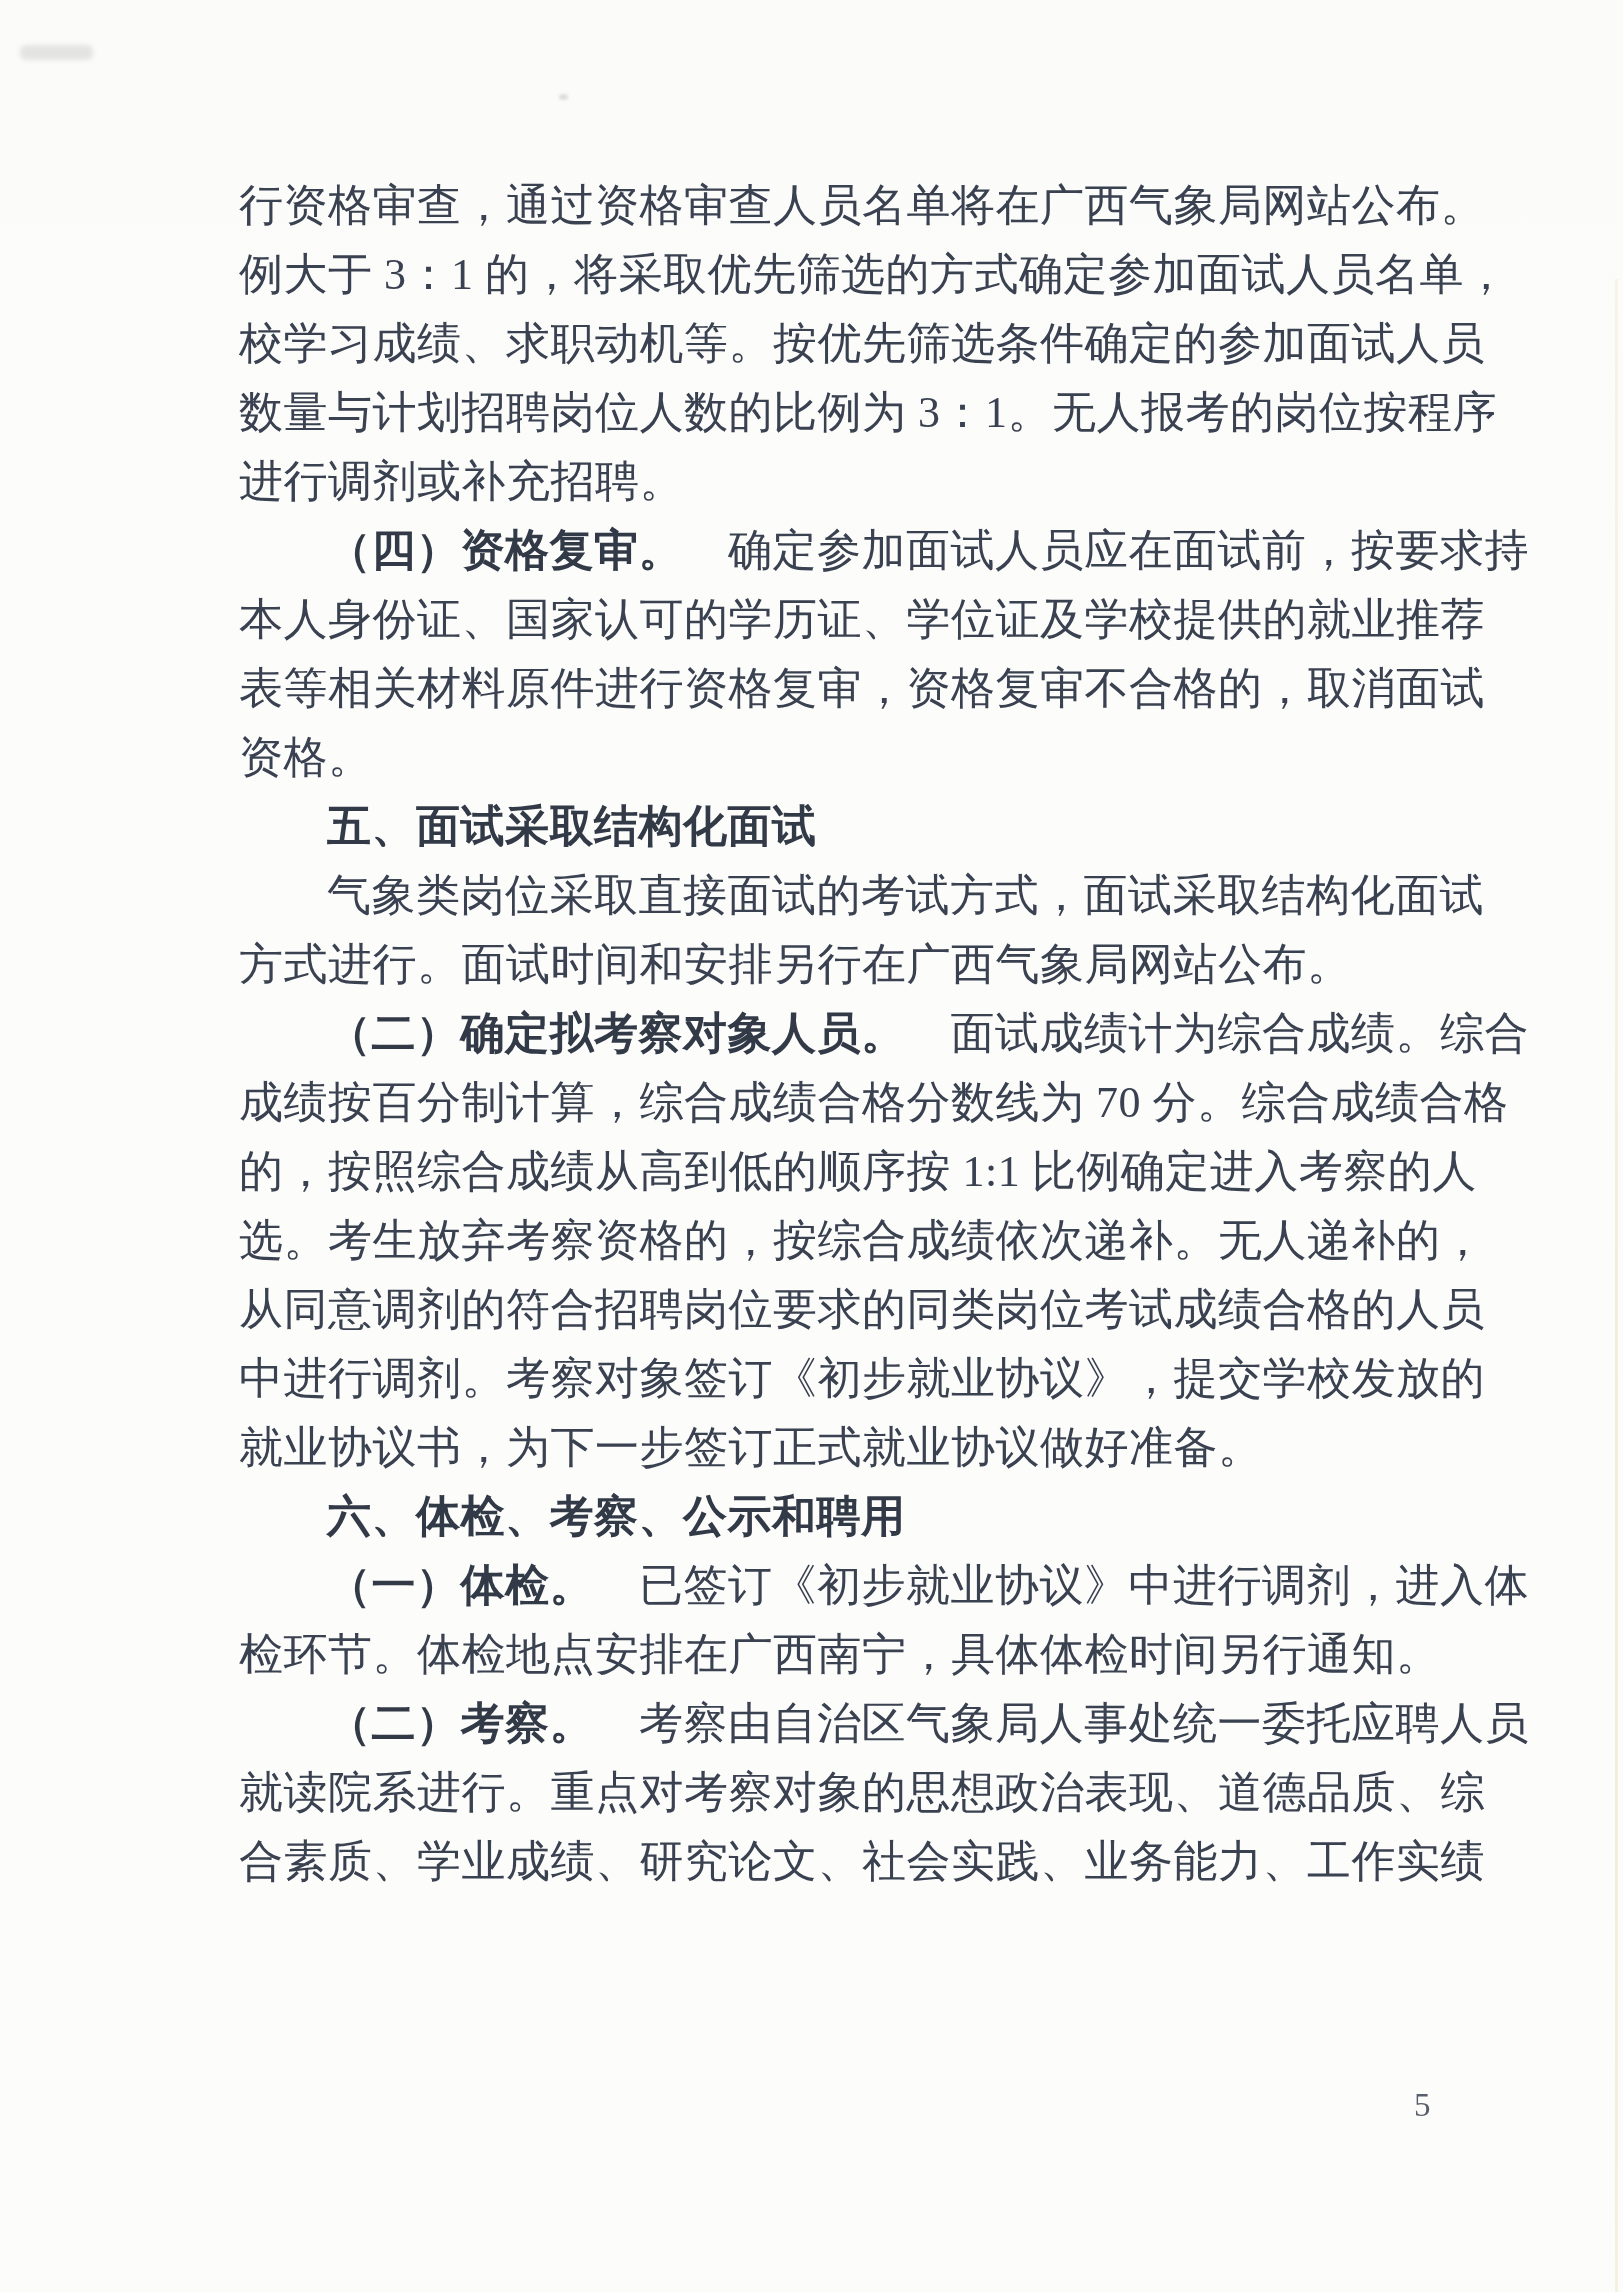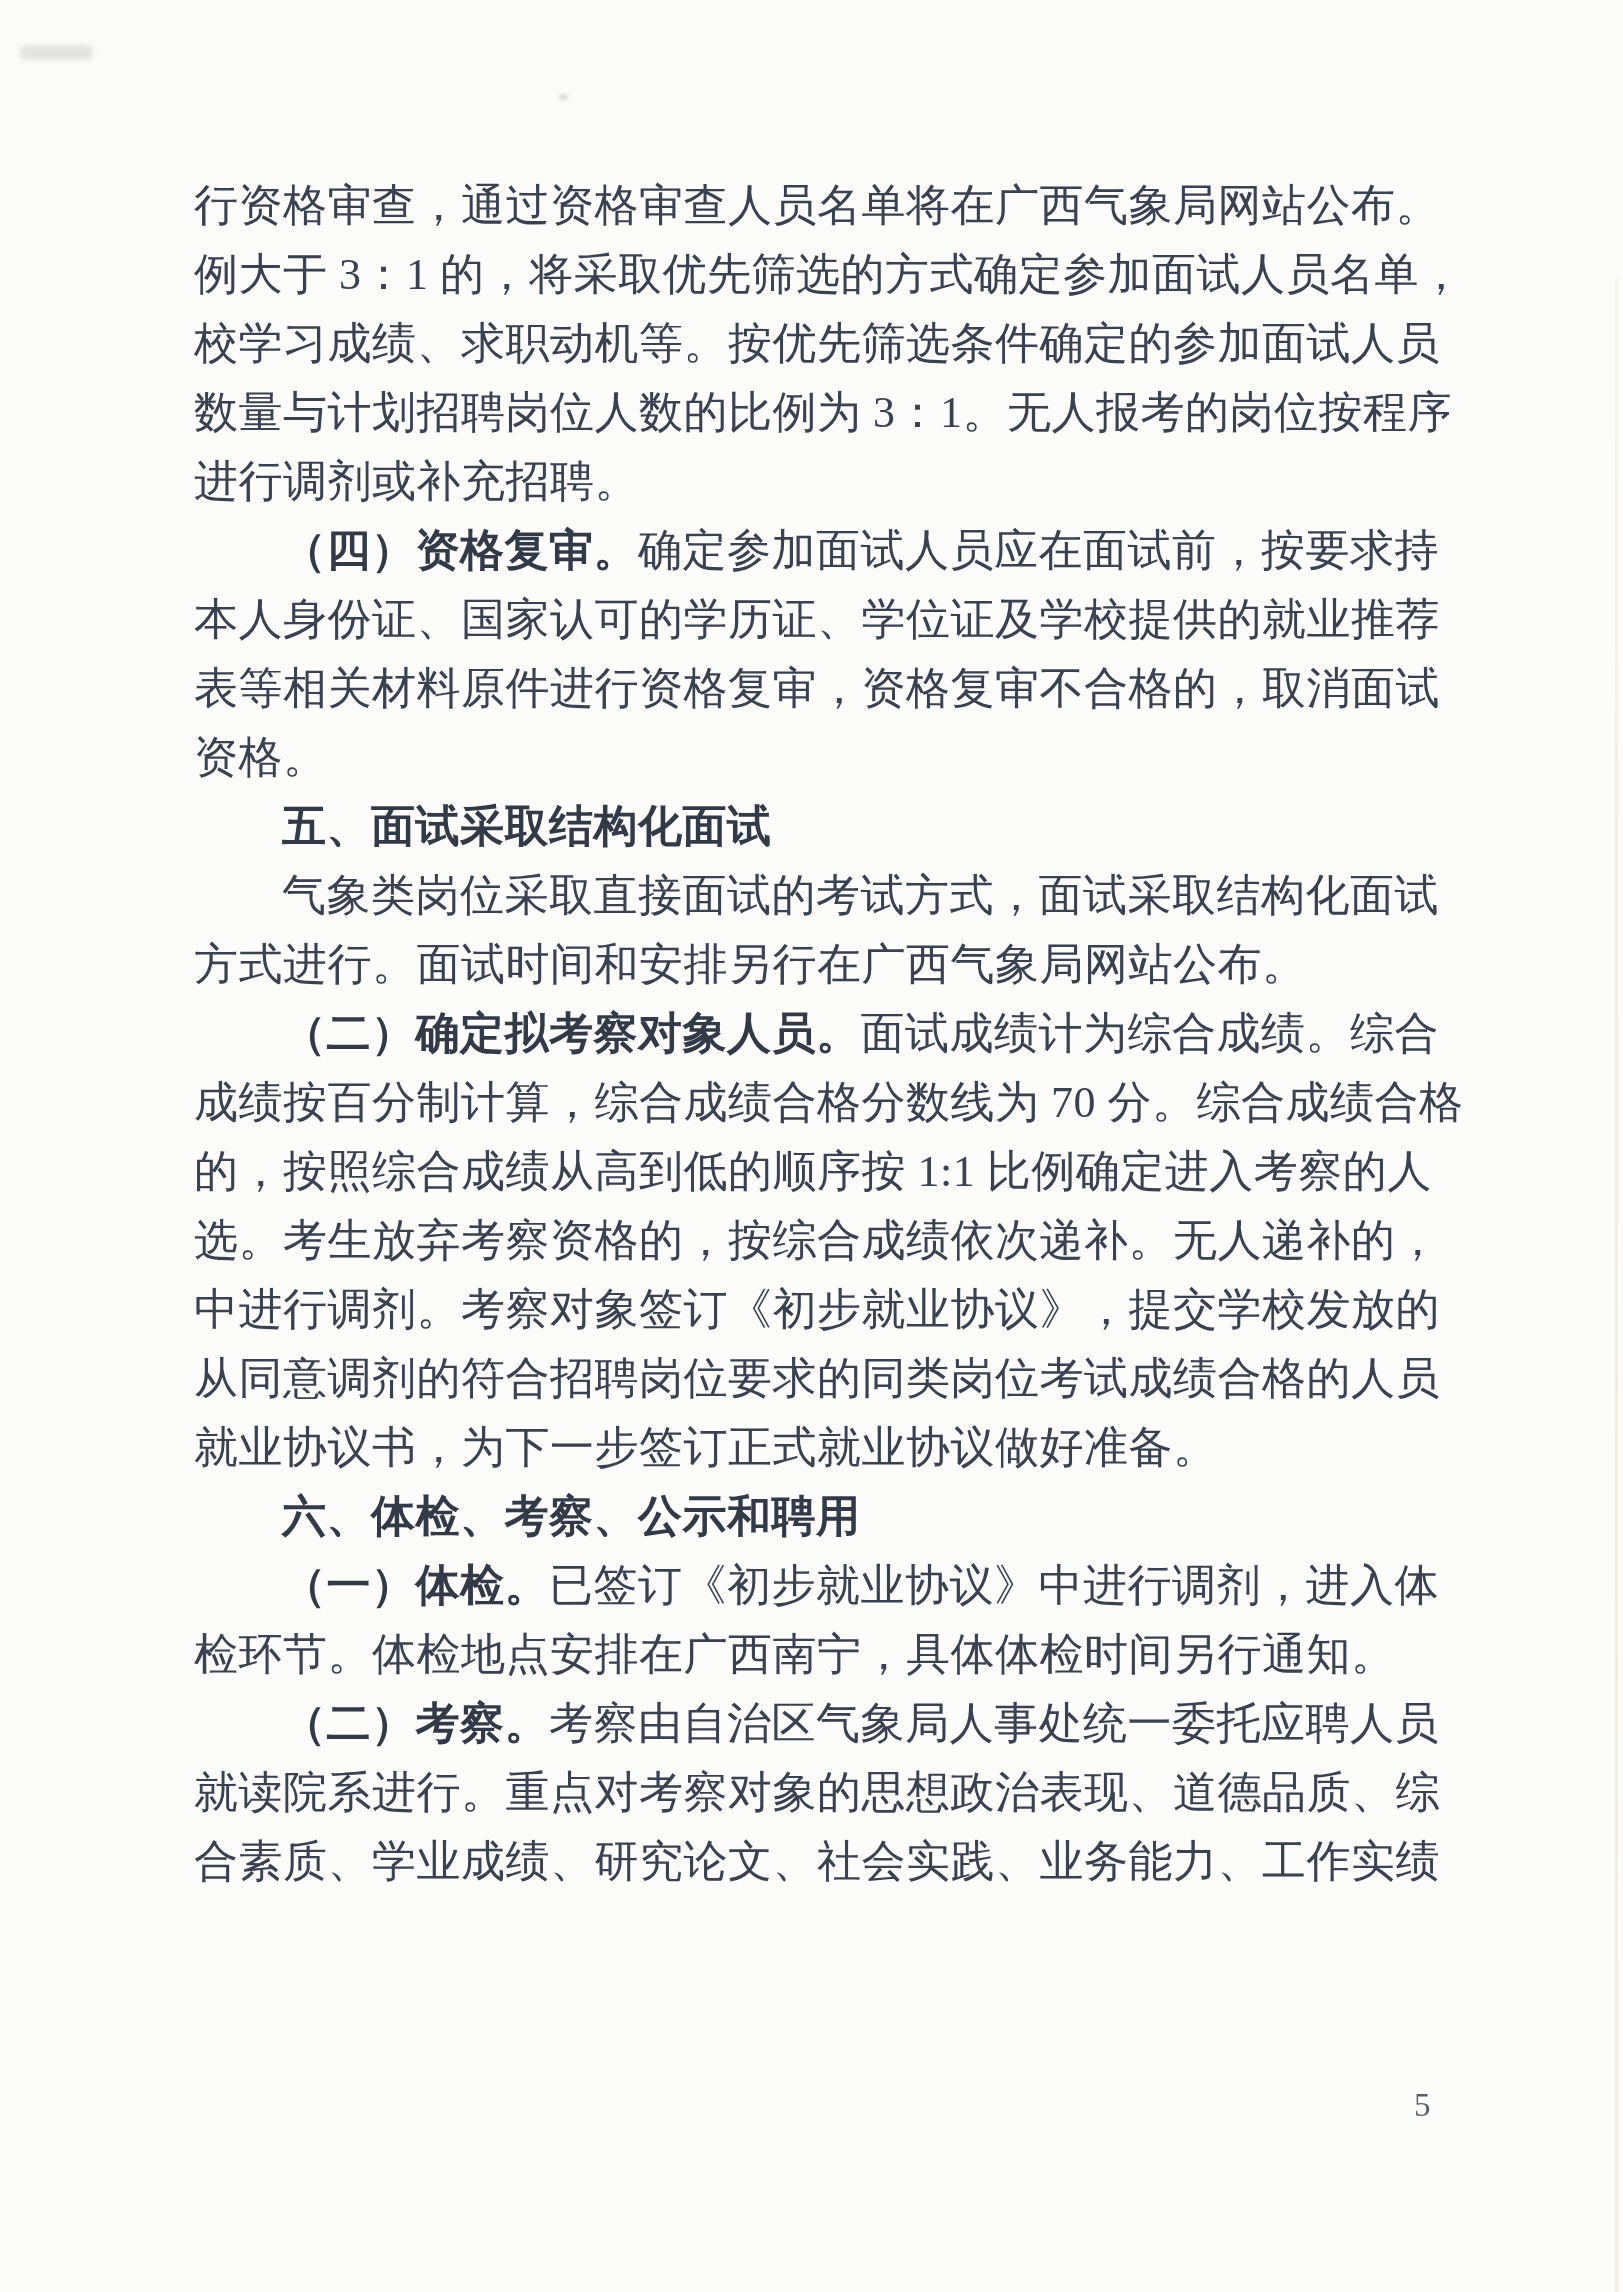--- a/index.html
+++ b/index.html
@@ -20,21 +20,21 @@
   }
   .line {
     height: 69px;
     line-height: 69px;
     font-size: 44px;
     letter-spacing: 0.5px;
     color: #3a4150;
     white-space: nowrap;
   }
   .line.indent { padding-left: 88px; }
-  .seg { font-weight: normal; }
+  .seg { font-weight: normal; margin-left: 45px; }
   .seg.bold { font-weight: 700; color: #333a47; text-align: right; }
   .page-number {
     position: absolute;
     left: 1414px;
     top: 2086px;
     font-size: 33px;
     line-height: 39px;
     color: #585e6c;
   }
   
@@ -75,22 +75,22 @@
       <div class="line"><span class="seg">本人身份证、国家认可的学历证、学位证及学校提供的就业推荐</span></div>
       <div class="line"><span class="seg">表等相关材料原件进行资格复审，资格复审不合格的，取消面试</span></div>
       <div class="line"><span class="seg">资格。</span></div>
       <div class="line indent"><span class="seg bold">五、面试采取结构化面试</span></div>
       <div class="line indent"><span class="seg">气象类岗位采取直接面试的考试方式，面试采取结构化面试</span></div>
       <div class="line"><span class="seg">方式进行。面试时间和安排另行在广西气象局网站公布。</span></div>
       <div class="line indent"><span class="seg bold">（二）确定拟考察对象人员。</span><span class="seg">面试成绩计为综合成绩。综合</span></div>
       <div class="line"><span class="seg">成绩按百分制计算，综合成绩合格分数线为 70 分。综合成绩合格</span></div>
       <div class="line"><span class="seg">的，按照综合成绩从高到低的顺序按 1:1 比例确定进入考察的人</span></div>
       <div class="line"><span class="seg">选。考生放弃考察资格的，按综合成绩依次递补。无人递补的，</span></div>
+      <div class="line"><span class="seg">从同意调剂的符合招聘岗位要求的同类岗位考试成绩合格的人员</span></div>
       <div class="line"><span class="seg">中进行调剂。考察对象签订《初步就业协议》，提交学校发放的</span></div>
-      <div class="line"><span class="seg">从同意调剂的符合招聘岗位要求的同类岗位考试成绩合格的人员</span></div>
       <div class="line"><span class="seg">就业协议书，为下一步签订正式就业协议做好准备。</span></div>
       <div class="line indent"><span class="seg bold">六、体检、考察、公示和聘用</span></div>
       <div class="line indent"><span class="seg bold">（一）体检。</span><span class="seg">已签订《初步就业协议》中进行调剂，进入体</span></div>
       <div class="line"><span class="seg">检环节。体检地点安排在广西南宁，具体体检时间另行通知。</span></div>
       <div class="line indent"><span class="seg bold">（二）考察。</span><span class="seg">考察由自治区气象局人事处统一委托应聘人员</span></div>
       <div class="line"><span class="seg">就读院系进行。重点对考察对象的思想政治表现、道德品质、综</span></div>
       <div class="line"><span class="seg">合素质、学业成绩、研究论文、社会实践、业务能力、工作实绩</span></div>
     </div>
 
   <div class="page-number">5</div>

